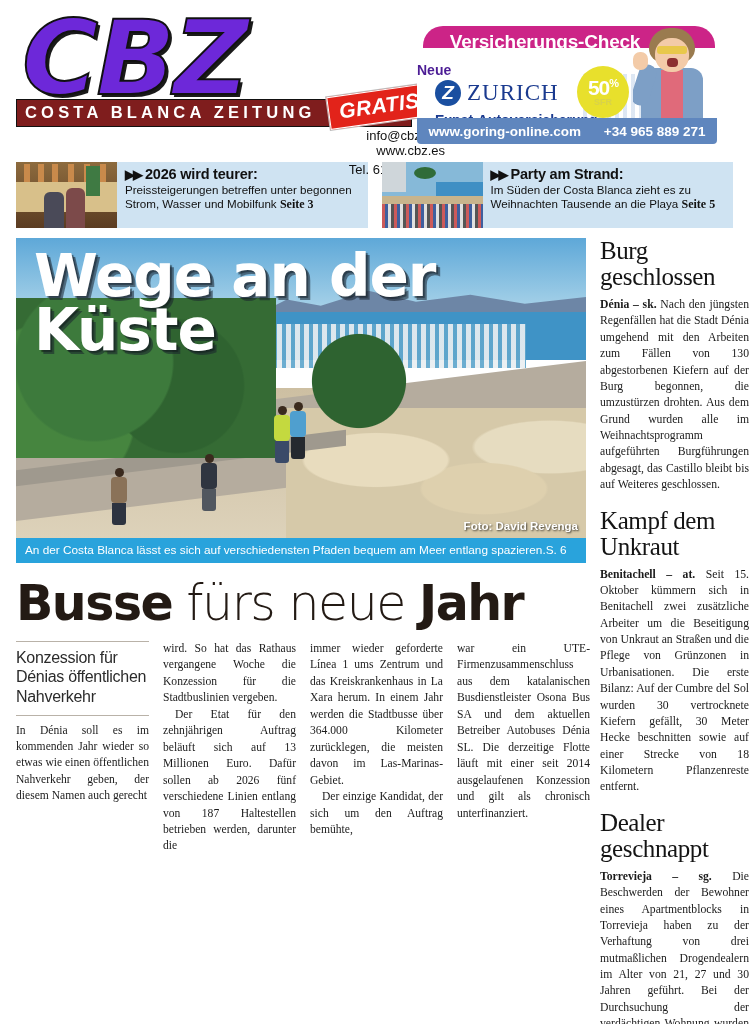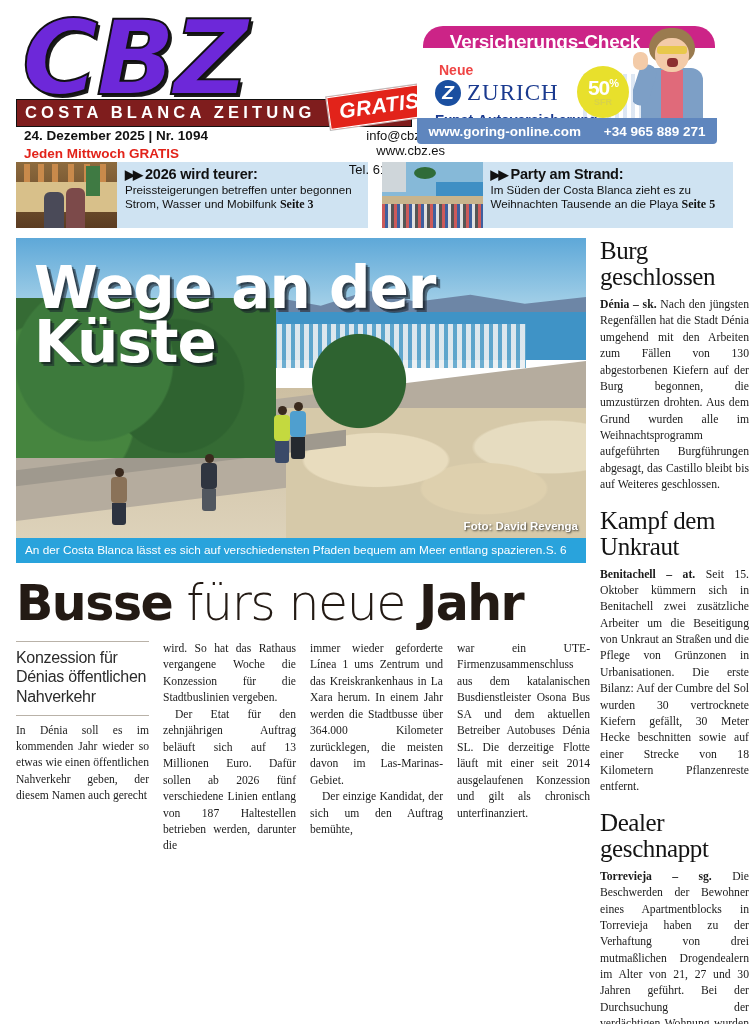--- a/index.html
+++ b/index.html
@@ -65,22 +65,22 @@
     position:absolute; left:6px; top:4px; right:2px; height:22px;
     background:#CC2487; border-radius:20px 20px 0 0;
   }
   .topad-band span {
     display:block; color:#fff; font-weight:bold; font-size:19px;
     text-align:center; line-height:32px; padding-right:48px;
     letter-spacing:-0.2px;
   }
   .topad-mid { position:absolute; left:0; top:38px; right:0; height:58px; background:#fff; }
   .topad-neue {
-    position:absolute; left:22px; top:40px;
-    color:#ef4444; font-weight:bold; font-size:14px;
+    position:absolute; left:0; top:40px;
+    color:#4c1d95; font-weight:bold; font-size:14px;
   }
   .topad-zurich { position:absolute; left:18px; top:58px; display:flex; align-items:center; }
   .z-badge {
     width:26px; height:26px; border-radius:50%;
     background:#1A4FA0; color:#fff; font-weight:bold; font-size:19px;
     display:flex; align-items:center; justify-content:center;
     font-style:italic;
   }
   .zurich-word {
     margin-left:6px; color:#1A3A8F; font-size:23px;
@@ -177,21 +177,21 @@
                radial-gradient(ellipse at 66% 62%,#ded0ae 0 22%,transparent 23%),
                radial-gradient(ellipse at 88% 30%,#e6dcc0 0 20%,transparent 21%);
     background-color:#d6c9a9; }
   .walker { position:absolute; }
   .walker i { display:block; }
   .w-head { width:9px; height:9px; border-radius:50%; background:#3a2a1e; margin:0 auto; }
   .w-body { width:16px; height:26px; border-radius:4px; }
   .w-legs { width:14px; height:22px; background:#2d3340; margin:0 auto; border-radius:0 0 3px 3px; }
 
   .hero-title {
-    position:absolute; left:18px; top:24px; z-index:5;
+    position:absolute; left:18px; top:12px; z-index:5;
     font-family:"DejaVu Sans", sans-serif;
     font-weight:bold; font-size:58px; line-height:0.93;
     color:#fff;
     text-shadow:4px 4px 0 rgba(25,35,45,.55), 2px 2px 1px rgba(0,0,0,.5);
     letter-spacing:-1px;
   }
   .hero-credit {
     position:absolute; right:8px; bottom:6px; z-index:6;
     color:#fff; font-size:11.5px; font-weight:bold;
     text-shadow:1px 1px 2px rgba(0,0,0,.7);
@@ -244,24 +244,20 @@
 
   <div class="masthead">
     <div class="logo-wrap">
       <div class="cbz">CBZ</div>
       <div class="cbz-bar">
         <span>COSTA BLANCA ZEITUNG</span>
         <span class="gratis-badge">GRATIS</span>
       </div>
     </div>
 
-    <div class="issue-line">
-      <div class="issue-date">24. Dezember 2025 | Nr. 1094</div>
-      <div class="issue-sub">Jeden Mittwoch GRATIS</div>
-    </div>
 
     <div class="contact-line">
       <div>info@cbz.es | www.cbz.es</div>
       <div>Tel. 617 369 005</div>
     </div>
 
     <div class="topad">
       <div class="topad-band">
         <span>Versicherungs-Check</span>
       </div>

